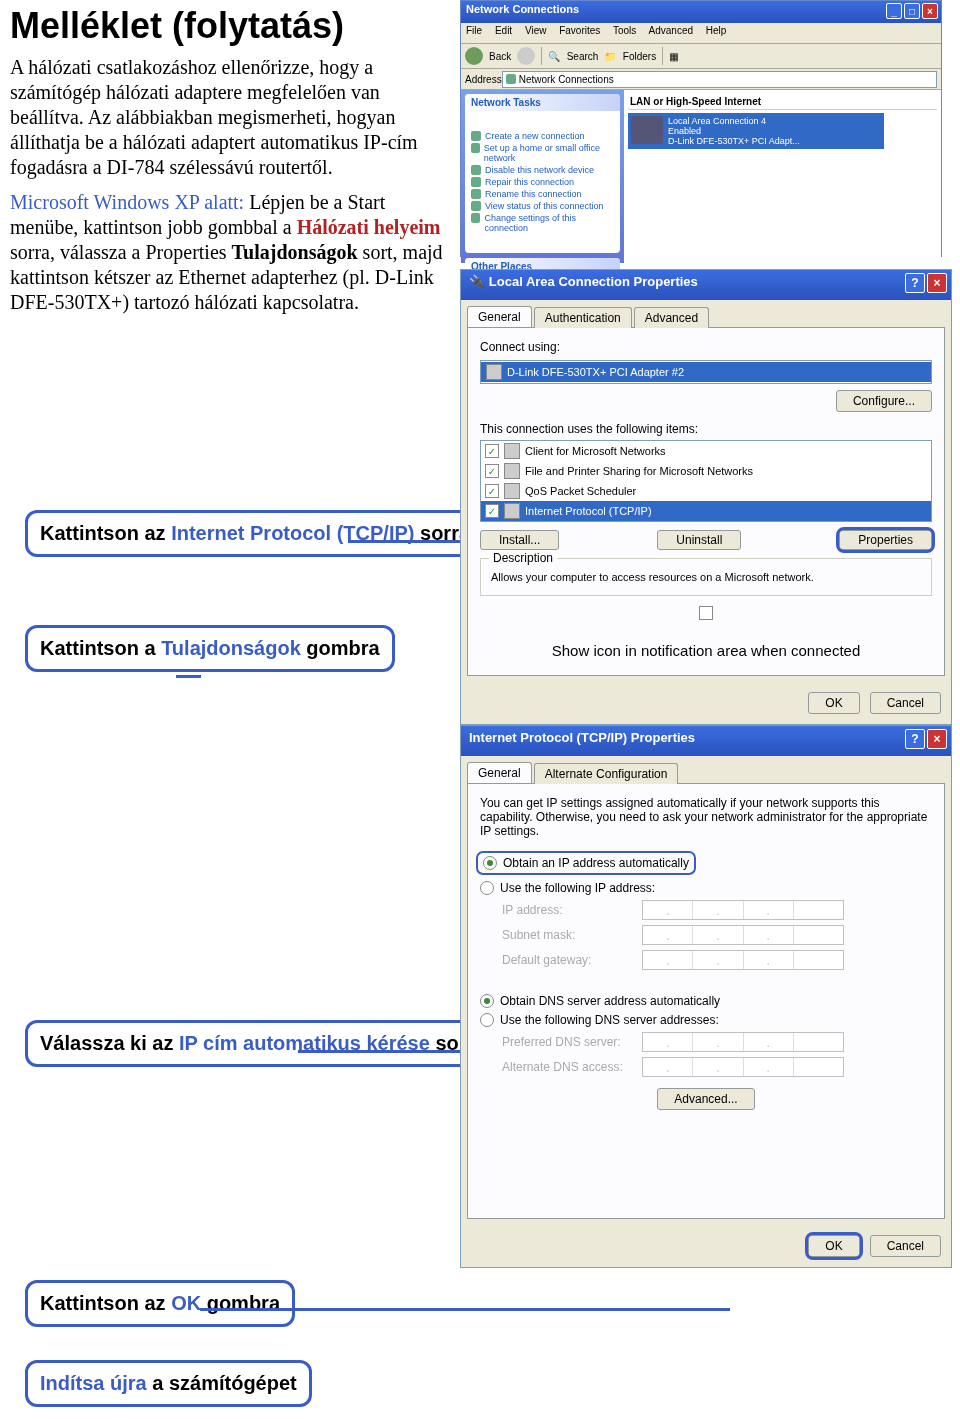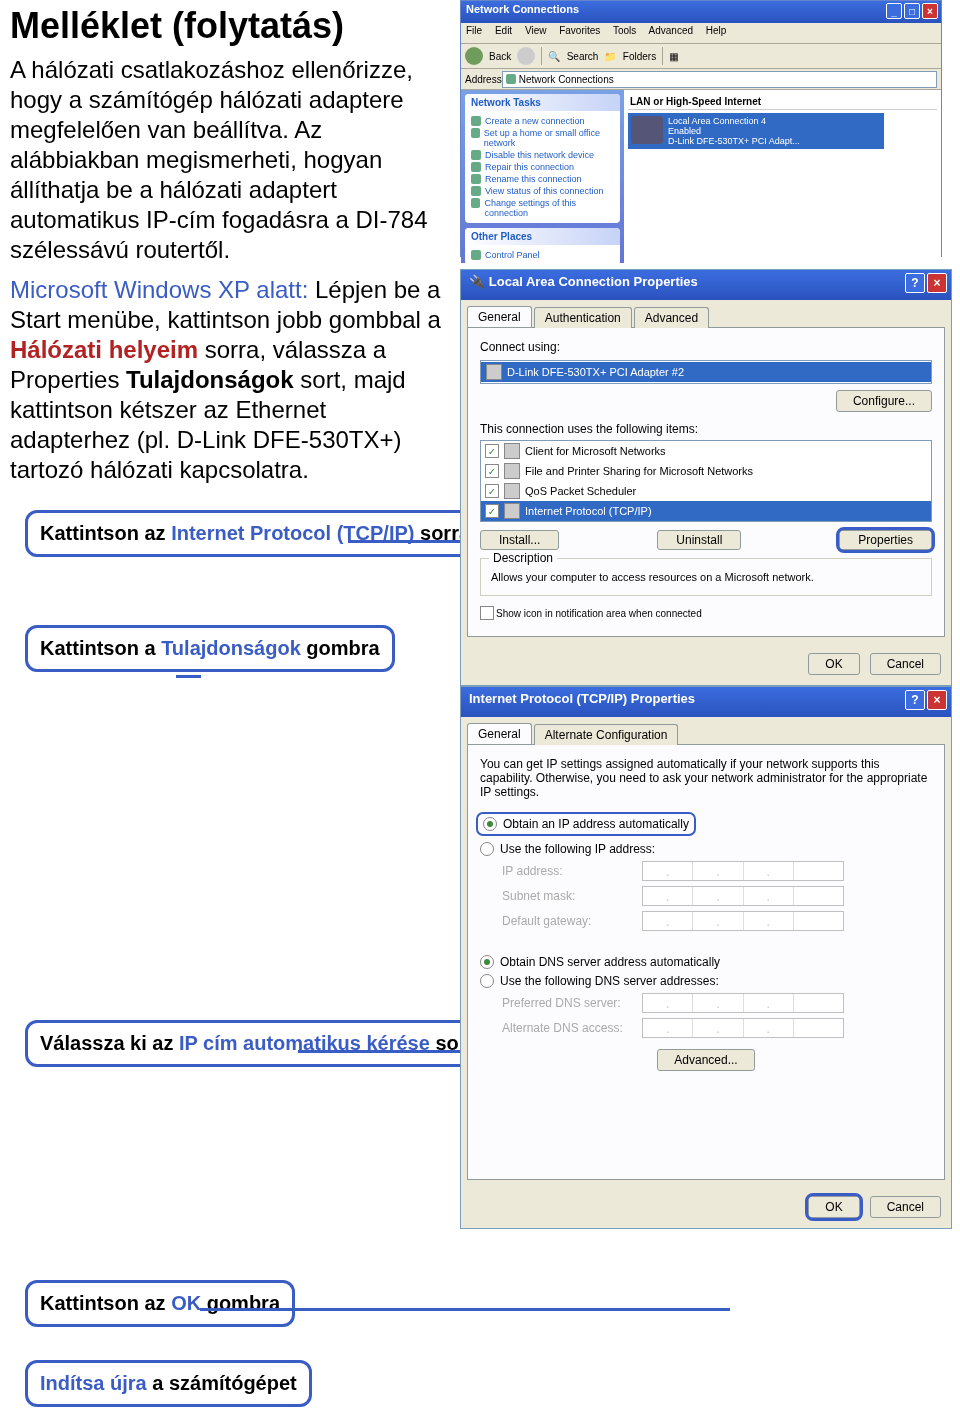--- a/index.html
+++ b/index.html
@@ -1,19 +1,19 @@
 <!DOCTYPE html>
 <html><head>
 <meta charset="utf-8">
 <style>
   body { margin:0; padding:0; font-family: Arial, Helvetica, sans-serif; background:#fff; width:960px; }
   .page { position:relative; width:960px; height:1419px; }
   .left-col { position:absolute; left:10px; top:0; width:440px; }
   h1 { font-size:36px; font-weight:bold; margin:5px 0 8px 0; letter-spacing:0; }
-  .body-text { font-size:24px; line-height:1.25; margin:0 0 10px 0; }
+  .body-text { font-size:20px; line-height:1.25; margin:0 0 10px 0;font-family:Liberation Serif, serif; }
   .blue { color:#3a5cc5; }
   .red { color:#b22222; font-weight:bold; }
   .bold { font-weight:bold; }
   .callout { border:3px solid #3a5cc5; border-radius:12px; padding:8px 12px; font-size:20px; line-height:1.25; margin:0; background:#fff; display:inline-block; }
   .page-num { position:absolute; bottom:5px; left:0; width:960px; text-align:center; font-size:18px; font-weight:bold; }
 
   
   .right-col { position:absolute; left:460px; top:0; width:490px; }
 
   
@@ -26,21 +26,21 @@
   .menubar span { margin-right:10px; }
   .toolbar { height:24px; background:#ece9d8; border-bottom:1px solid #aca899; display:flex; align-items:center; padding:0 4px; font-size:10px; gap:6px; }
   .toolbar .ico { width:18px; height:18px; background:#6f9c5a; border-radius:9px; display:inline-block; }
   .toolbar .sep { width:1px; height:18px; background:#aca899; }
   .addrbar { height:20px; background:#ece9d8; border-bottom:1px solid #aca899; display:flex; align-items:center; padding:0 4px; font-size:10px; }
   .addrbar .field { flex:1; height:15px; border:1px solid #7f9db9; background:#fff; padding:0 3px; display:flex; align-items:center; gap:3px; }
   .nc-body { display:flex; height:173px; }
   .nc-side { width:155px; background:linear-gradient(to bottom,#7aa1e6,#6375d6); padding:4px; }
   .nc-panel { background:#fff; border-radius:4px; margin-bottom:5px; font-size:9px; }
   .nc-panel-h { background:linear-gradient(to right,#fff,#c6d3f7); padding:3px 6px; font-weight:bold; color:#215dc6; font-size:10px; border-radius:4px 4px 0 0; }
-  .nc-panel-b { padding:3px 6px; color:#215dc6; }
+  .nc-panel-b { padding:18px 6px; color:#215dc6; }
   .nc-panel-b div { margin:2px 0; display:flex; gap:4px; align-items:flex-start; }
   .nc-main { flex:1; background:#fff; padding:4px; }
   .nc-group { font-size:10px; }
   .nc-group-h { font-weight:bold; padding:2px; border-bottom:1px solid #ccc; margin-bottom:3px; }
   .nc-item { display:flex; gap:5px; padding:3px; background:#316ac5; color:#fff; width:250px; }
   .nc-item .bigico { width:32px; height:28px; background:#557; border-radius:3px; }
 
   
   .dialog { position:relative; width:490px; border:1px solid #7b9ebd; background:#ece9d8; font-size:12px; }
   .dlg-title { height:26px; background:linear-gradient(to bottom,#3b6ddf,#2a52be); color:#fff; font-weight:bold; padding:4px 8px 0 8px; position:relative; font-size:13px; }
@@ -58,21 +58,21 @@
   .btn2 { border:1px solid #919b9c; background:#ece9d8; padding:2px 18px; font-size:12px; border-radius:3px; }
   .listbox { border:1px solid #7f9db9; background:#fff; margin:4px 0; }
   .listrow { display:flex; align-items:center; gap:5px; padding:2px 4px; font-size:11px; }
   .listrow.sel { background:#316ac5; color:#fff; }
   .chk { width:12px; height:12px; border:1px solid #888; background:#fff; display:flex; align-items:center; justify-content:center; font-size:10px; color:#3a8a3a; }
   .mini-ico { width:14px; height:14px; background:#ccc; border:1px solid #888; }
   .btnrow { display:flex; justify-content:space-between; margin:8px 0; }
   .grp { border:1px solid #d0d0bf; padding:8px; margin:4px 0; position:relative; }
   .grp-title { position:absolute; top:-8px; left:8px; background:#fcfcfe; padding:0 4px; font-size:12px; }
   .desc { font-size:11px; color:#000; padding:4px 2px; }
-  .chkline { display:flex; align-items:center; gap:2px; margin:10px 0 4px 0; font-size:10px; }
+  .chkline { display:flex; align-items:center; gap:22px; margin:10px 0 4px 0; font-size:15px;flex-direction:column; }
   .dlg-foot { display:flex; justify-content:flex-end; gap:10px; padding:10px; }
 
   
   .ipdlg .tabbody { min-height:410px; }
   .radio { width:12px; height:12px; border:1px solid #888; border-radius:50%; background:#fff; display:inline-flex; align-items:center; justify-content:center; }
   .radio.on::after { content:""; width:6px; height:6px; background:#3a8a3a; border-radius:50%; }
   .radioline { display:flex; align-items:center; gap:6px; margin:5px 0; font-size:12px; }
   .radioline.hl { outline:2px solid #3a5cc5; outline-offset:2px; border-radius:3px; display:inline-flex; padding:1px 3px; }
   .fieldrow { display:flex; align-items:center; margin:5px 0 5px 22px; font-size:12px; color:#aaa; }
   .fieldrow .lab { width:140px; }

